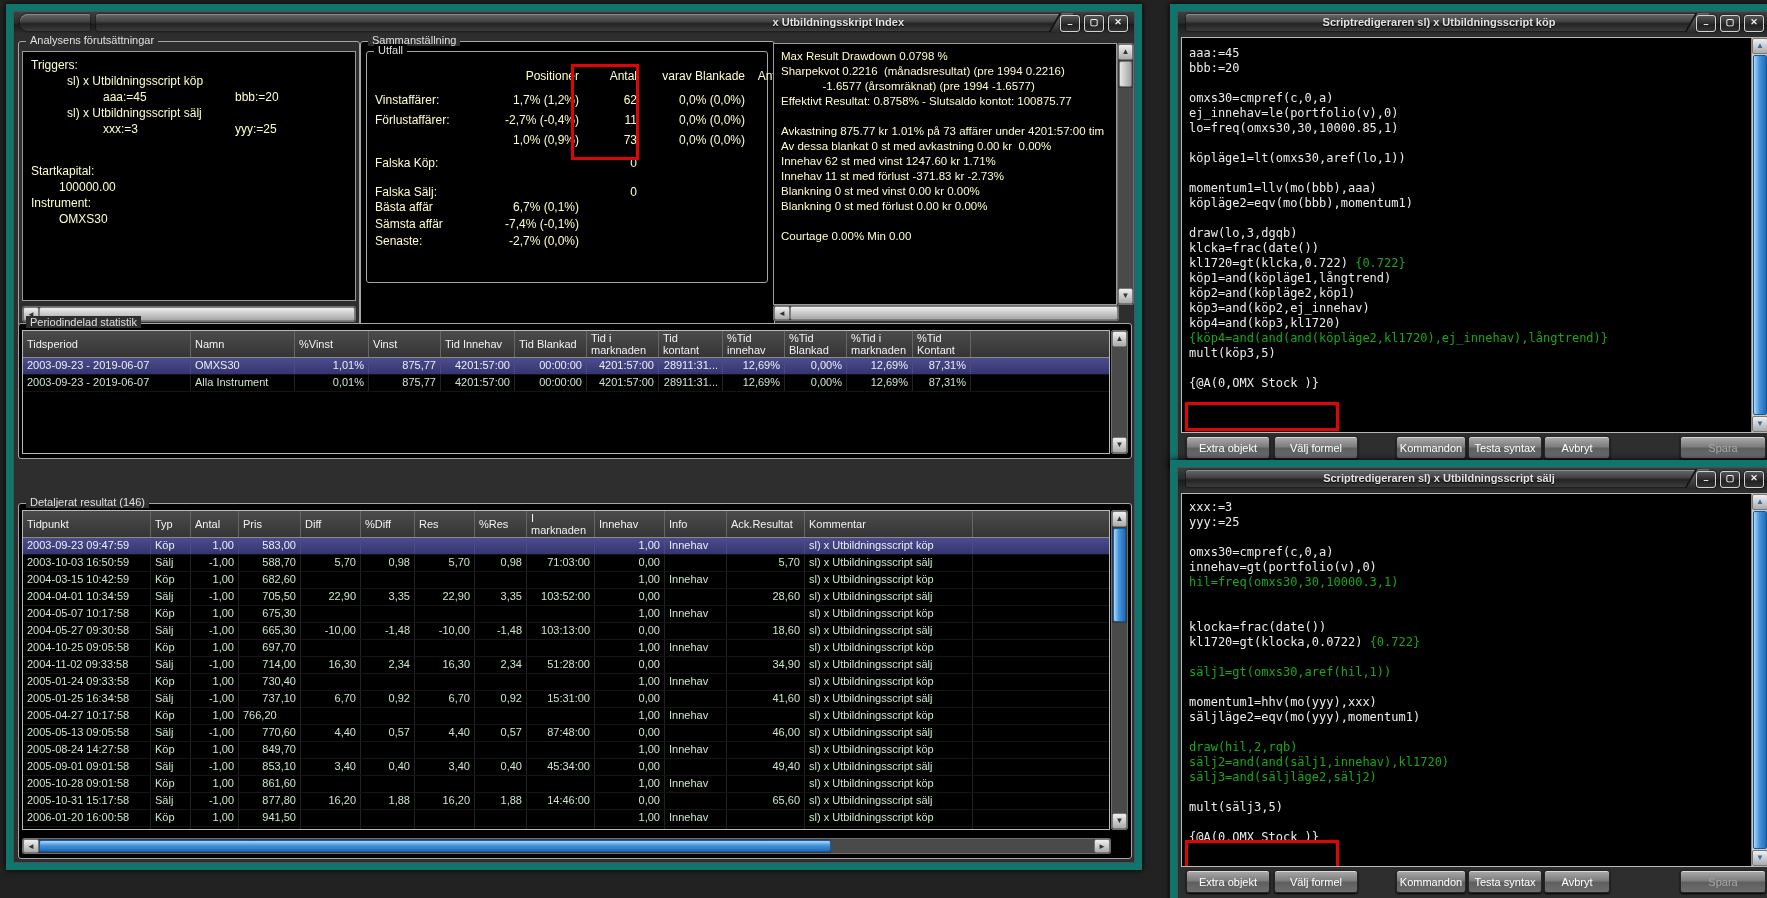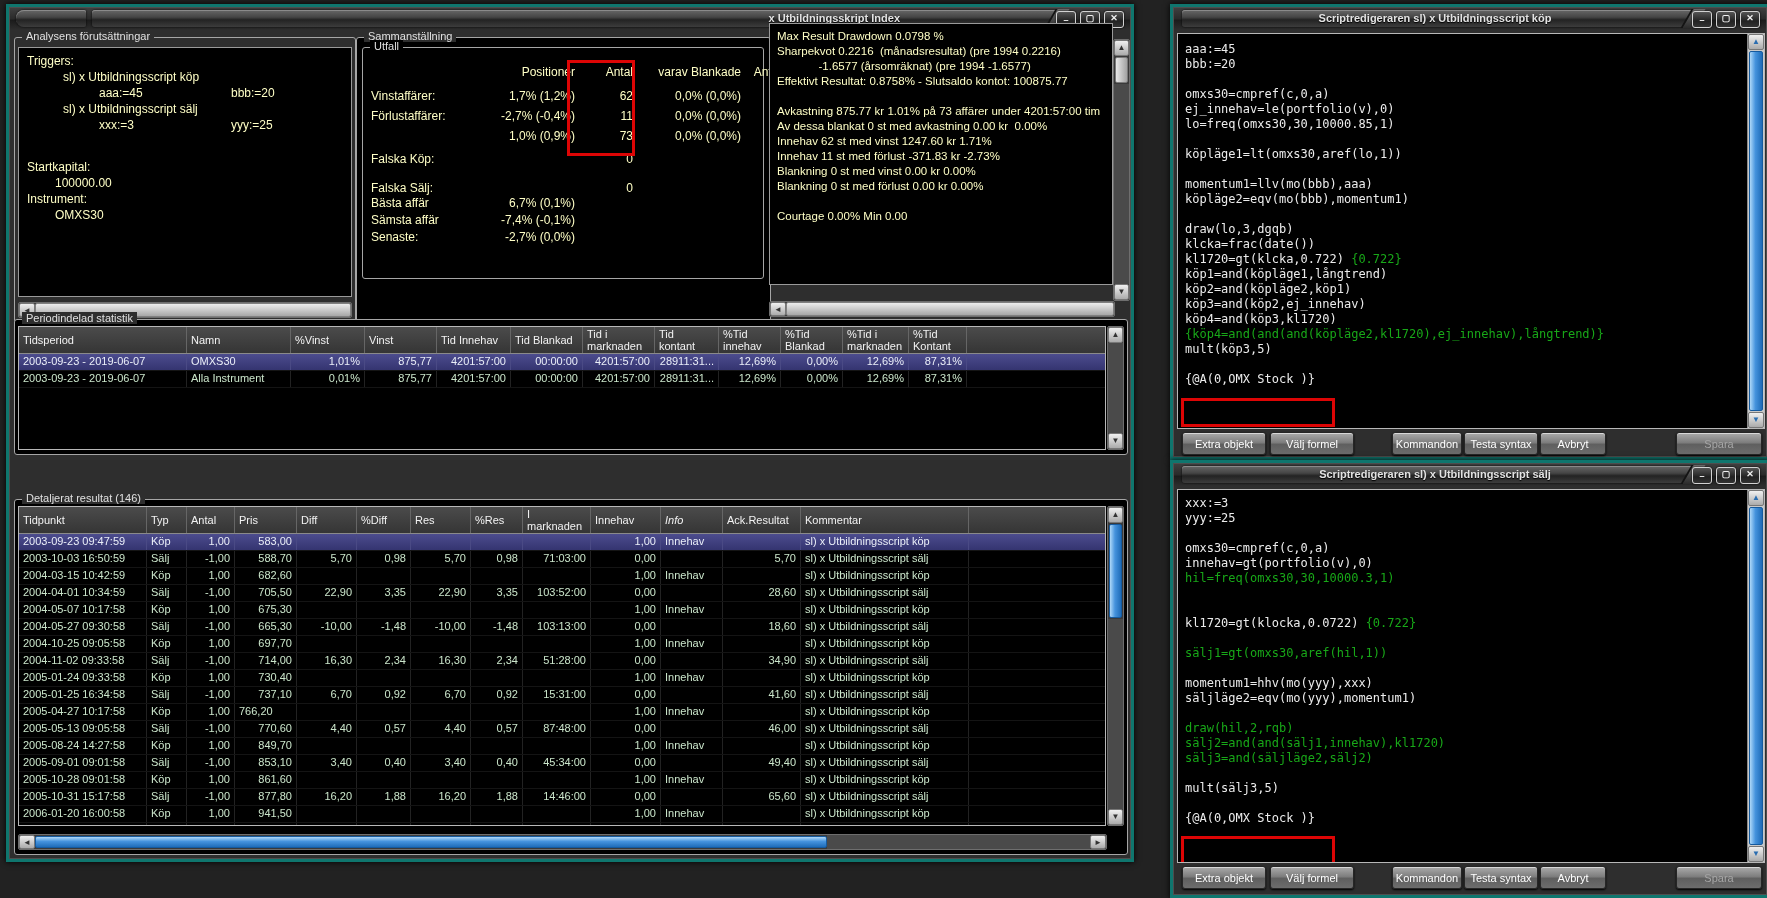--- a/index.html
+++ b/index.html
@@ -1,17 +1,17 @@
 <!DOCTYPE html>
 <html><head>
 <meta charset="utf-8">
 <style>
   html,body{margin:0;padding:0;width:1767px;height:898px;background:#222;overflow:hidden;
     font-family:"Liberation Sans",sans-serif;-webkit-font-smoothing:antialiased;}
-  .window{position:absolute;background:#2e2e2e;border:3px solid #0f766e;
+  .window{position:absolute;background:#2e2e2e;border:7px solid #0f766e;
     box-shadow:inset 0 0 0 1px #4e4e4e,0 0 6px #000;}
   
   .titlebar{position:absolute;left:1px;top:1px;right:1px;height:22px;
     background:linear-gradient(180deg,#3f3f3f,#2a2a2a 50%,#1b1b1b 55%,#2e2e2e);}
   .tb-stub{position:absolute;top:2px;bottom:3px;border-radius:8px 2px 2px 8px;
     background:linear-gradient(180deg,#676767,#454545 42%,#232323 58%,#3c3c3c);
     box-shadow:inset 0 1px 0 #8a8a8a,0 0 2px #000;}
   .tb-bar{position:absolute;top:2px;bottom:3px;border-radius:3px;
     background:linear-gradient(180deg,#676767,#454545 42%,#232323 58%,#3c3c3c);
     box-shadow:inset 0 1px 0 #8a8a8a,0 0 2px #000;}
@@ -186,21 +186,21 @@
           </div>
           <div class="ufrow" style="top: 181px;">
             <div class="ucell" style="width: 104px;">Senaste:</div>
             <div class="ucell r" style="width: 100px;">-2,7% (0,0%)</div>
           </div>
         </div>
       <div class="redbox" style="left:204px;top:12px;width:62px;height:90px;"></div>
     </div>
   </div>
 
-  <div class="blackpanel" style="left:760px;top:16px;width:342px;height:260px;text-decoration:underline;">
+  <div class="blackpanel" style="left:760px;top:32px;width:342px;height:260px;text-decoration:underline;">
     <div id="results-lines">
         <div class="res-line">Max Result Drawdown 0.0798 %</div>
         <div class="res-line">Sharpekvot 0.2216  (månadsresultat) (pre 1994 0.2216)</div>
         <div class="res-line">             -1.6577 (årsomräknat) (pre 1994 -1.6577)</div>
         <div class="res-line">Effektivt Resultat: 0.8758% - Slutsaldo kontot: 100875.77</div>
         <div class="res-line">&nbsp;</div>
         <div class="res-line">Avkastning 875.77 kr 1.01% på 73 affärer under 4201:57:00 tim</div>
         <div class="res-line">Av dessa blankat 0 st med avkastning 0.00 kr  0.00%</div>
         <div class="res-line">Innehav 62 st med vinst 1247.60 kr 1.71%</div>
         <div class="res-line">Innehav 11 st med förlust -371.83 kr -2.73%</div>
@@ -290,21 +290,21 @@
           <div class="hcell" style="width: 40px;">Typ</div>
           <div class="hcell" style="width: 48px;">Antal</div>
           <div class="hcell" style="width: 62px;">Pris</div>
           <div class="hcell" style="width: 60px;">Diff</div>
           <div class="hcell" style="width: 54px;">%Diff</div>
           <div class="hcell" style="width: 60px;">Res</div>
           <div class="hcell" style="width: 52px;">%Res</div>
           <div class="hcell" style="width: 68px;">I
 marknaden</div>
           <div class="hcell" style="width: 70px;">Innehav</div>
-          <div class="hcell" style="width: 62px; font-style: italic;">Info</div>
+          <div class="hcell" style="width: 62px;">Info</div>
           <div class="hcell" style="width: 78px;">Ack.Resultat</div>
           <div class="hcell" style="width: 168px;">Kommentar</div>
         </div>
       <div id="detail-body">
           <div class="trow selected">
             <div class="tcell" style="width: 128px; text-align: left;">2003-09-23 09:47:59</div>
             <div class="tcell" style="width: 40px; text-align: left;">Köp</div>
             <div class="tcell" style="width: 48px; text-align: right;">1,00</div>
             <div class="tcell" style="width: 62px; text-align: right;">583,00</div>
             <div class="tcell" style="width: 60px; text-align: right;"></div>
@@ -657,20 +657,21 @@
   <div class="codearea" style="left:4px;top:26px;width:586px;height:372px;">
     <div id="code-bottom">
         <div class="code-line"><span class="code-white">xxx:=3</span></div>
         <div class="code-line"><span class="code-white">yyy:=25</span></div>
         <div class="code-line">&nbsp;</div>
         <div class="code-line"><span class="code-white">omxs30=cmpref(c,0,a)</span></div>
         <div class="code-line"><span class="code-white">innehav=gt(portfolio(v),0)</span></div>
         <div class="code-line"><span class="code-green">hil=freq(omxs30,30,10000.3,1)</span></div>
         <div class="code-line">&nbsp;</div>
         <div class="code-line">&nbsp;</div>
+        <div class="code-line"><span class="code-white">klocka=frac(date())</span></div>
         <div class="code-line"><span class="code-white">kl1720=gt(klocka,0.0722) </span><span class="code-green">{0.722}</span></div>
         <div class="code-line">&nbsp;</div>
         <div class="code-line"><span class="code-green">sälj1=gt(omxs30,aref(hil,1))</span></div>
         <div class="code-line">&nbsp;</div>
         <div class="code-line"><span class="code-white">momentum1=hhv(mo(yyy),xxx)</span></div>
         <div class="code-line"><span class="code-white">säljläge2=eqv(mo(yyy),momentum1)</span></div>
         <div class="code-line">&nbsp;</div>
         <div class="code-line"><span class="code-green">draw(hil,2,rqb)</span></div>
         <div class="code-line"><span class="code-green">sälj2=and(and(sälj1,innehav),kl1720)</span></div>
         <div class="code-line"><span class="code-green">sälj3=and(säljläge2,sälj2)</span></div>

